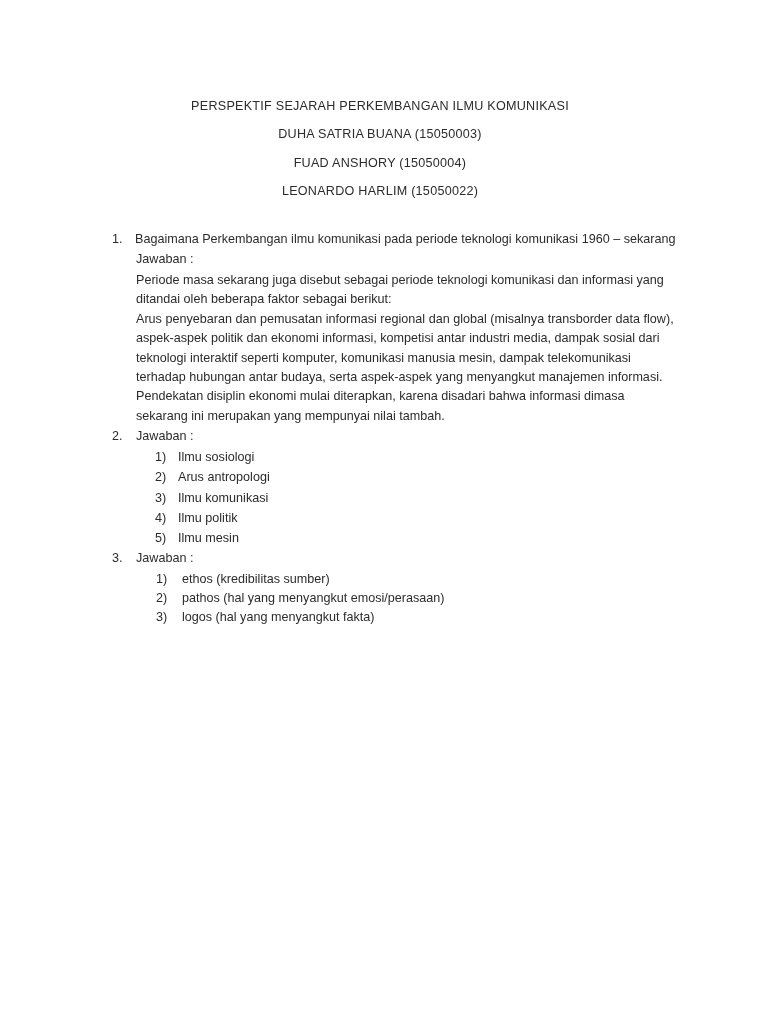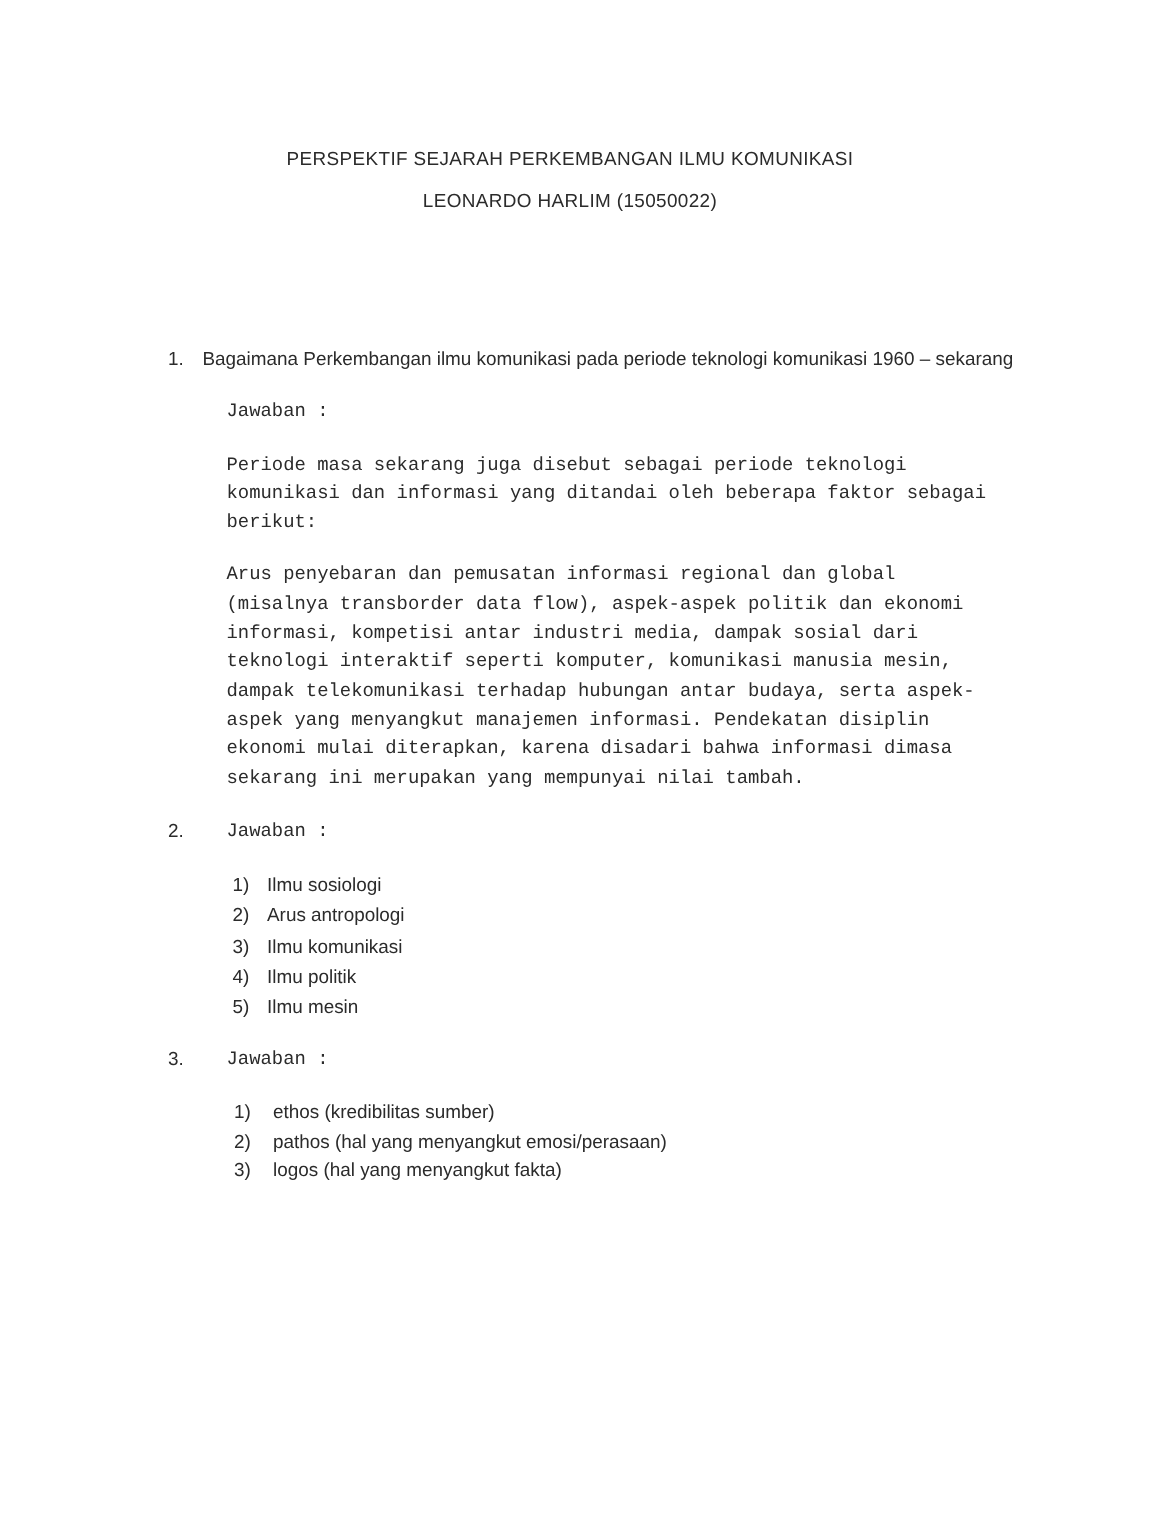--- a/index.html
+++ b/index.html
@@ -63,22 +63,21 @@
   }
   .qtext {
     display: block;
     font-size: 12.6px;
     line-height: 19.3px;
   }
   .para {
     display: block;
     font-size: 12.6px;
     line-height: 19.3px;
-    margin: 16px;
-    font-family: Liberation Mono, monospace;
+    margin: 1px;
   }
 
   
   .sublist {
     list-style: none;
     margin: 0;
     padding: 0;
   }
   .sublist li {
     position: relative;
@@ -99,20 +98,22 @@
 
   .nowrap { white-space: nowrap; }
 </style>
 </head>
 <body>
 
 <div class="page">
 
   <div class="doc-header">
     <div class="hline">PERSPEKTIF SEJARAH PERKEMBANGAN ILMU KOMUNIKASI</div>
+    <div class="hline">DUHA SATRIA BUANA (15050003)</div>
+    <div class="hline">FUAD ANSHORY (15050004)</div>
     <div class="hline">LEONARDO HARLIM (15050022)</div>
   </div>
 
   <div class="body-block">
 
     <div class="qitem">
       <span class="qnum">1.</span>
       <span class="qtext">Bagaimana Perkembangan ilmu komunikasi pada periode teknologi komunikasi 1960 – sekarang</span>
       <span class="para">Jawaban :</span>
       <span class="para">Periode masa sekarang juga disebut sebagai periode teknologi komunikasi dan informasi yang ditandai oleh beberapa faktor sebagai berikut:</span>

